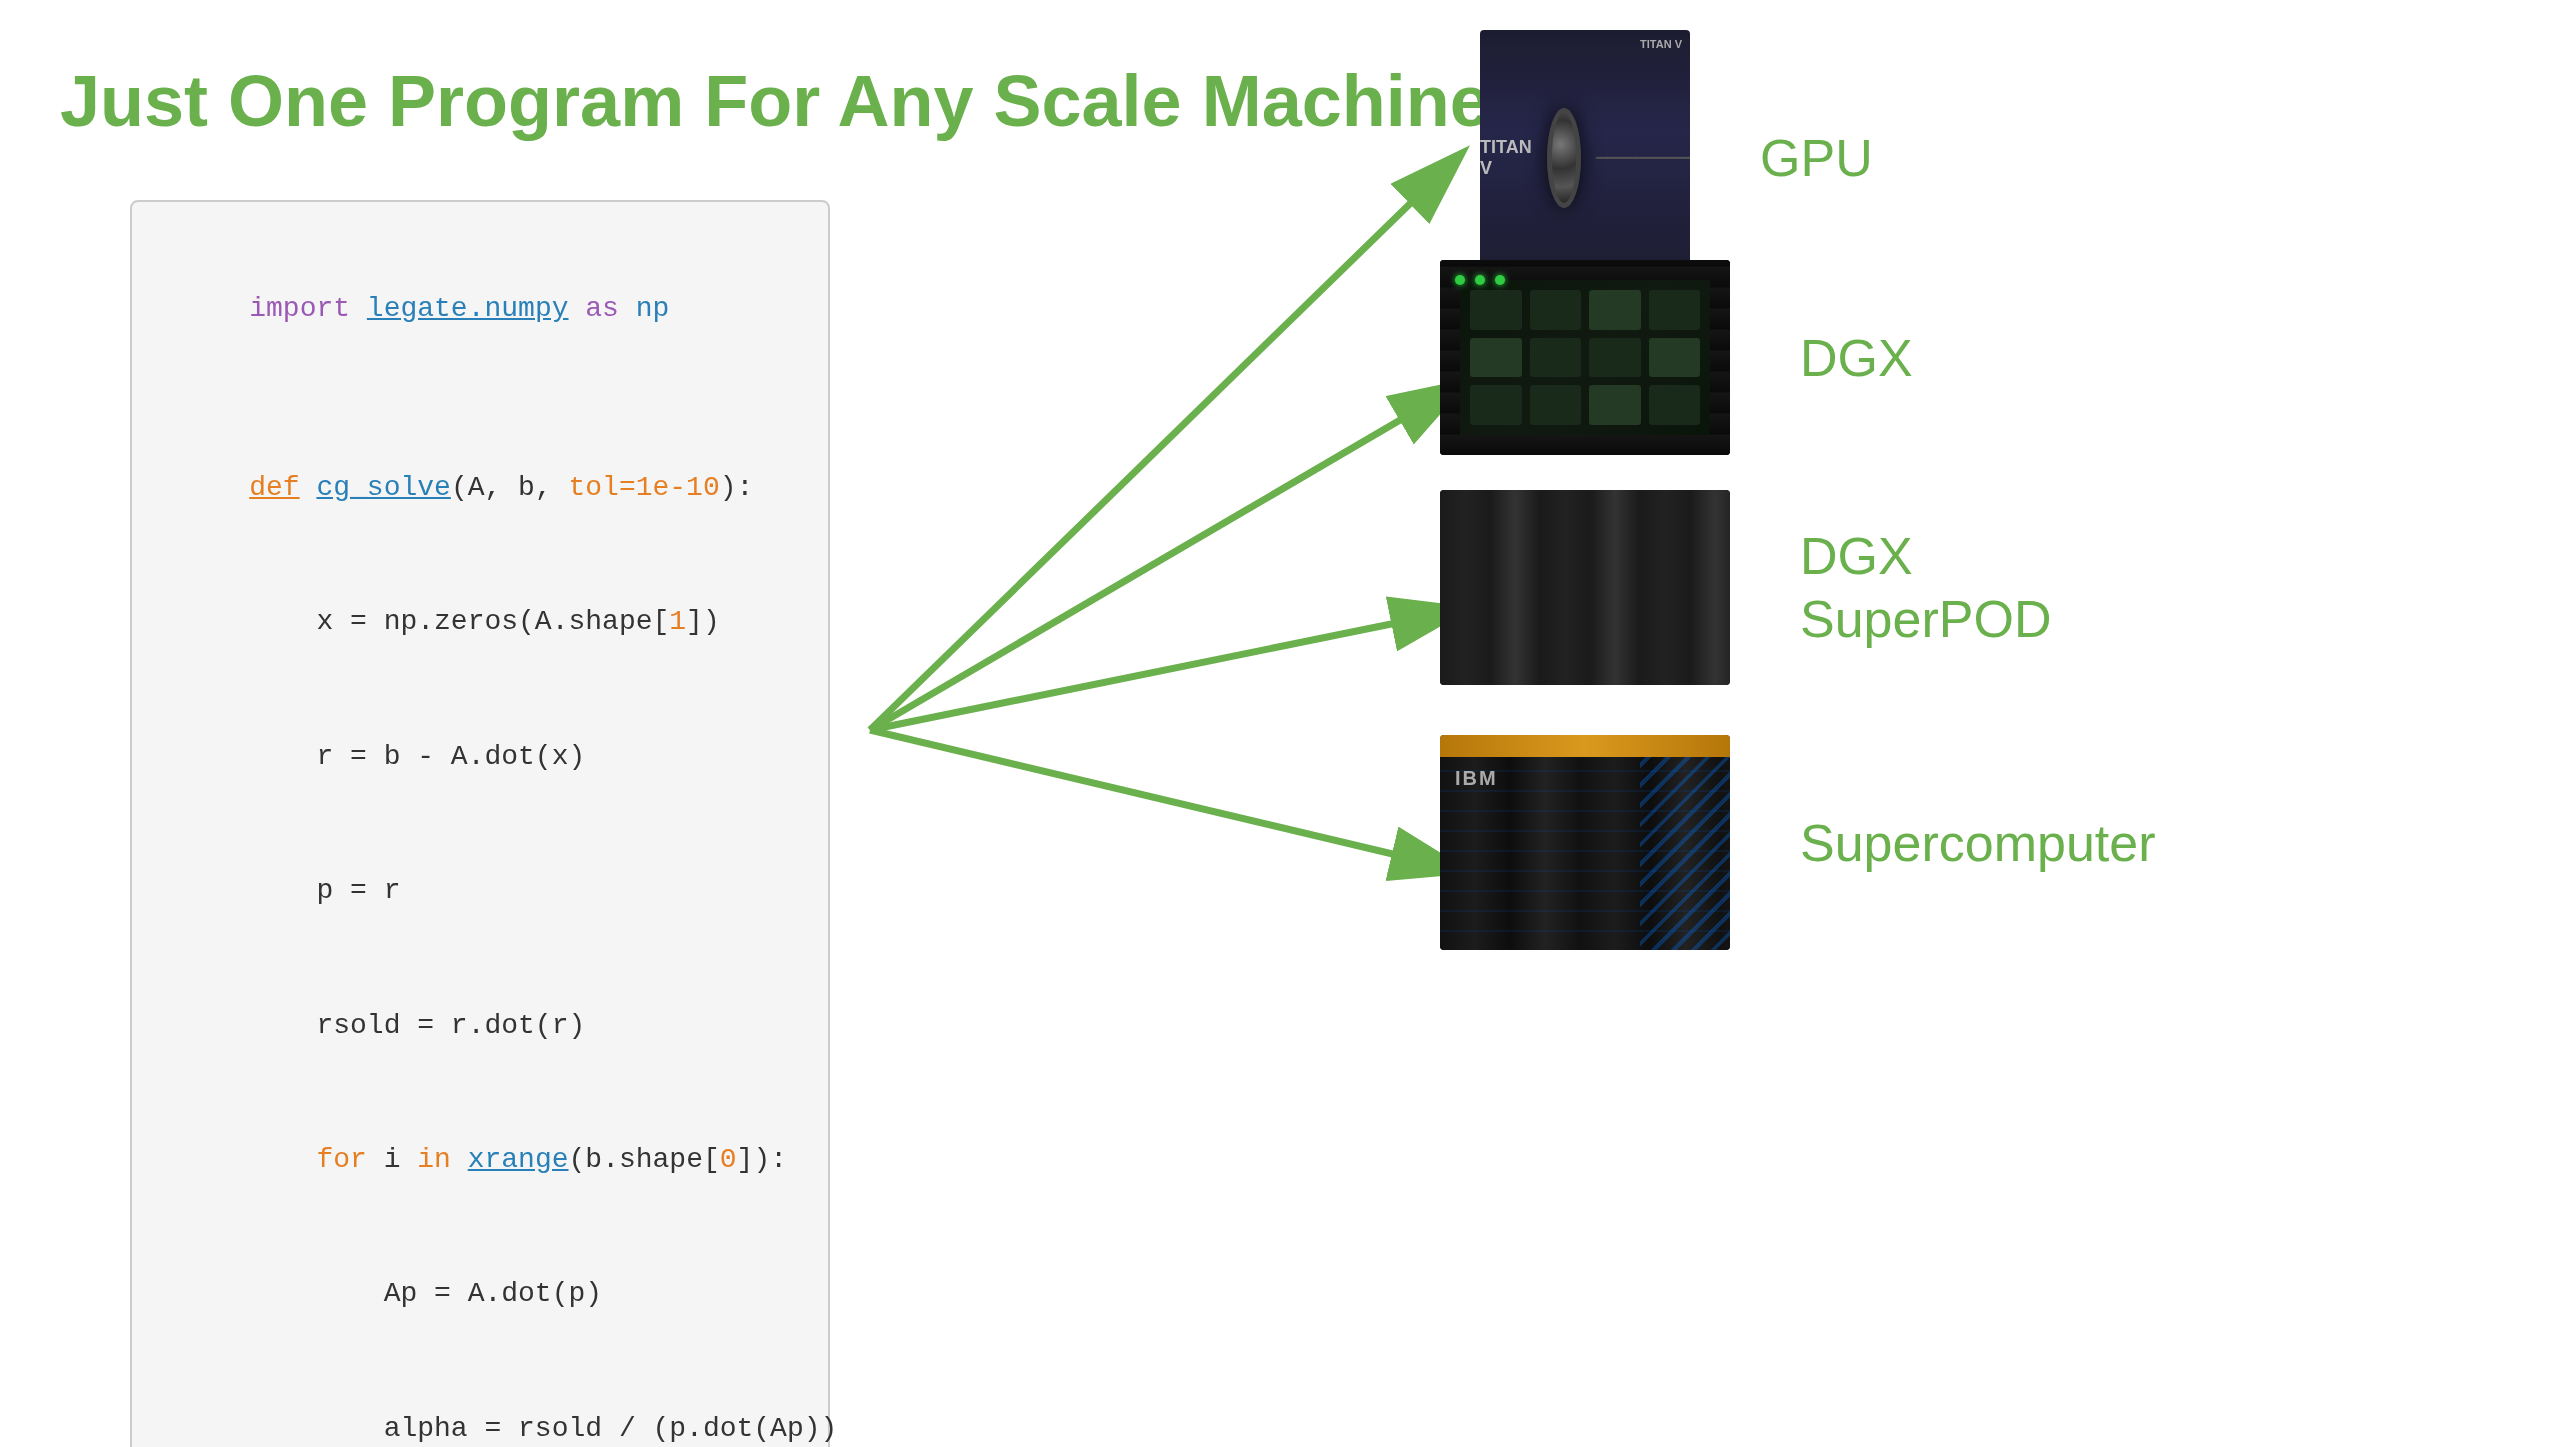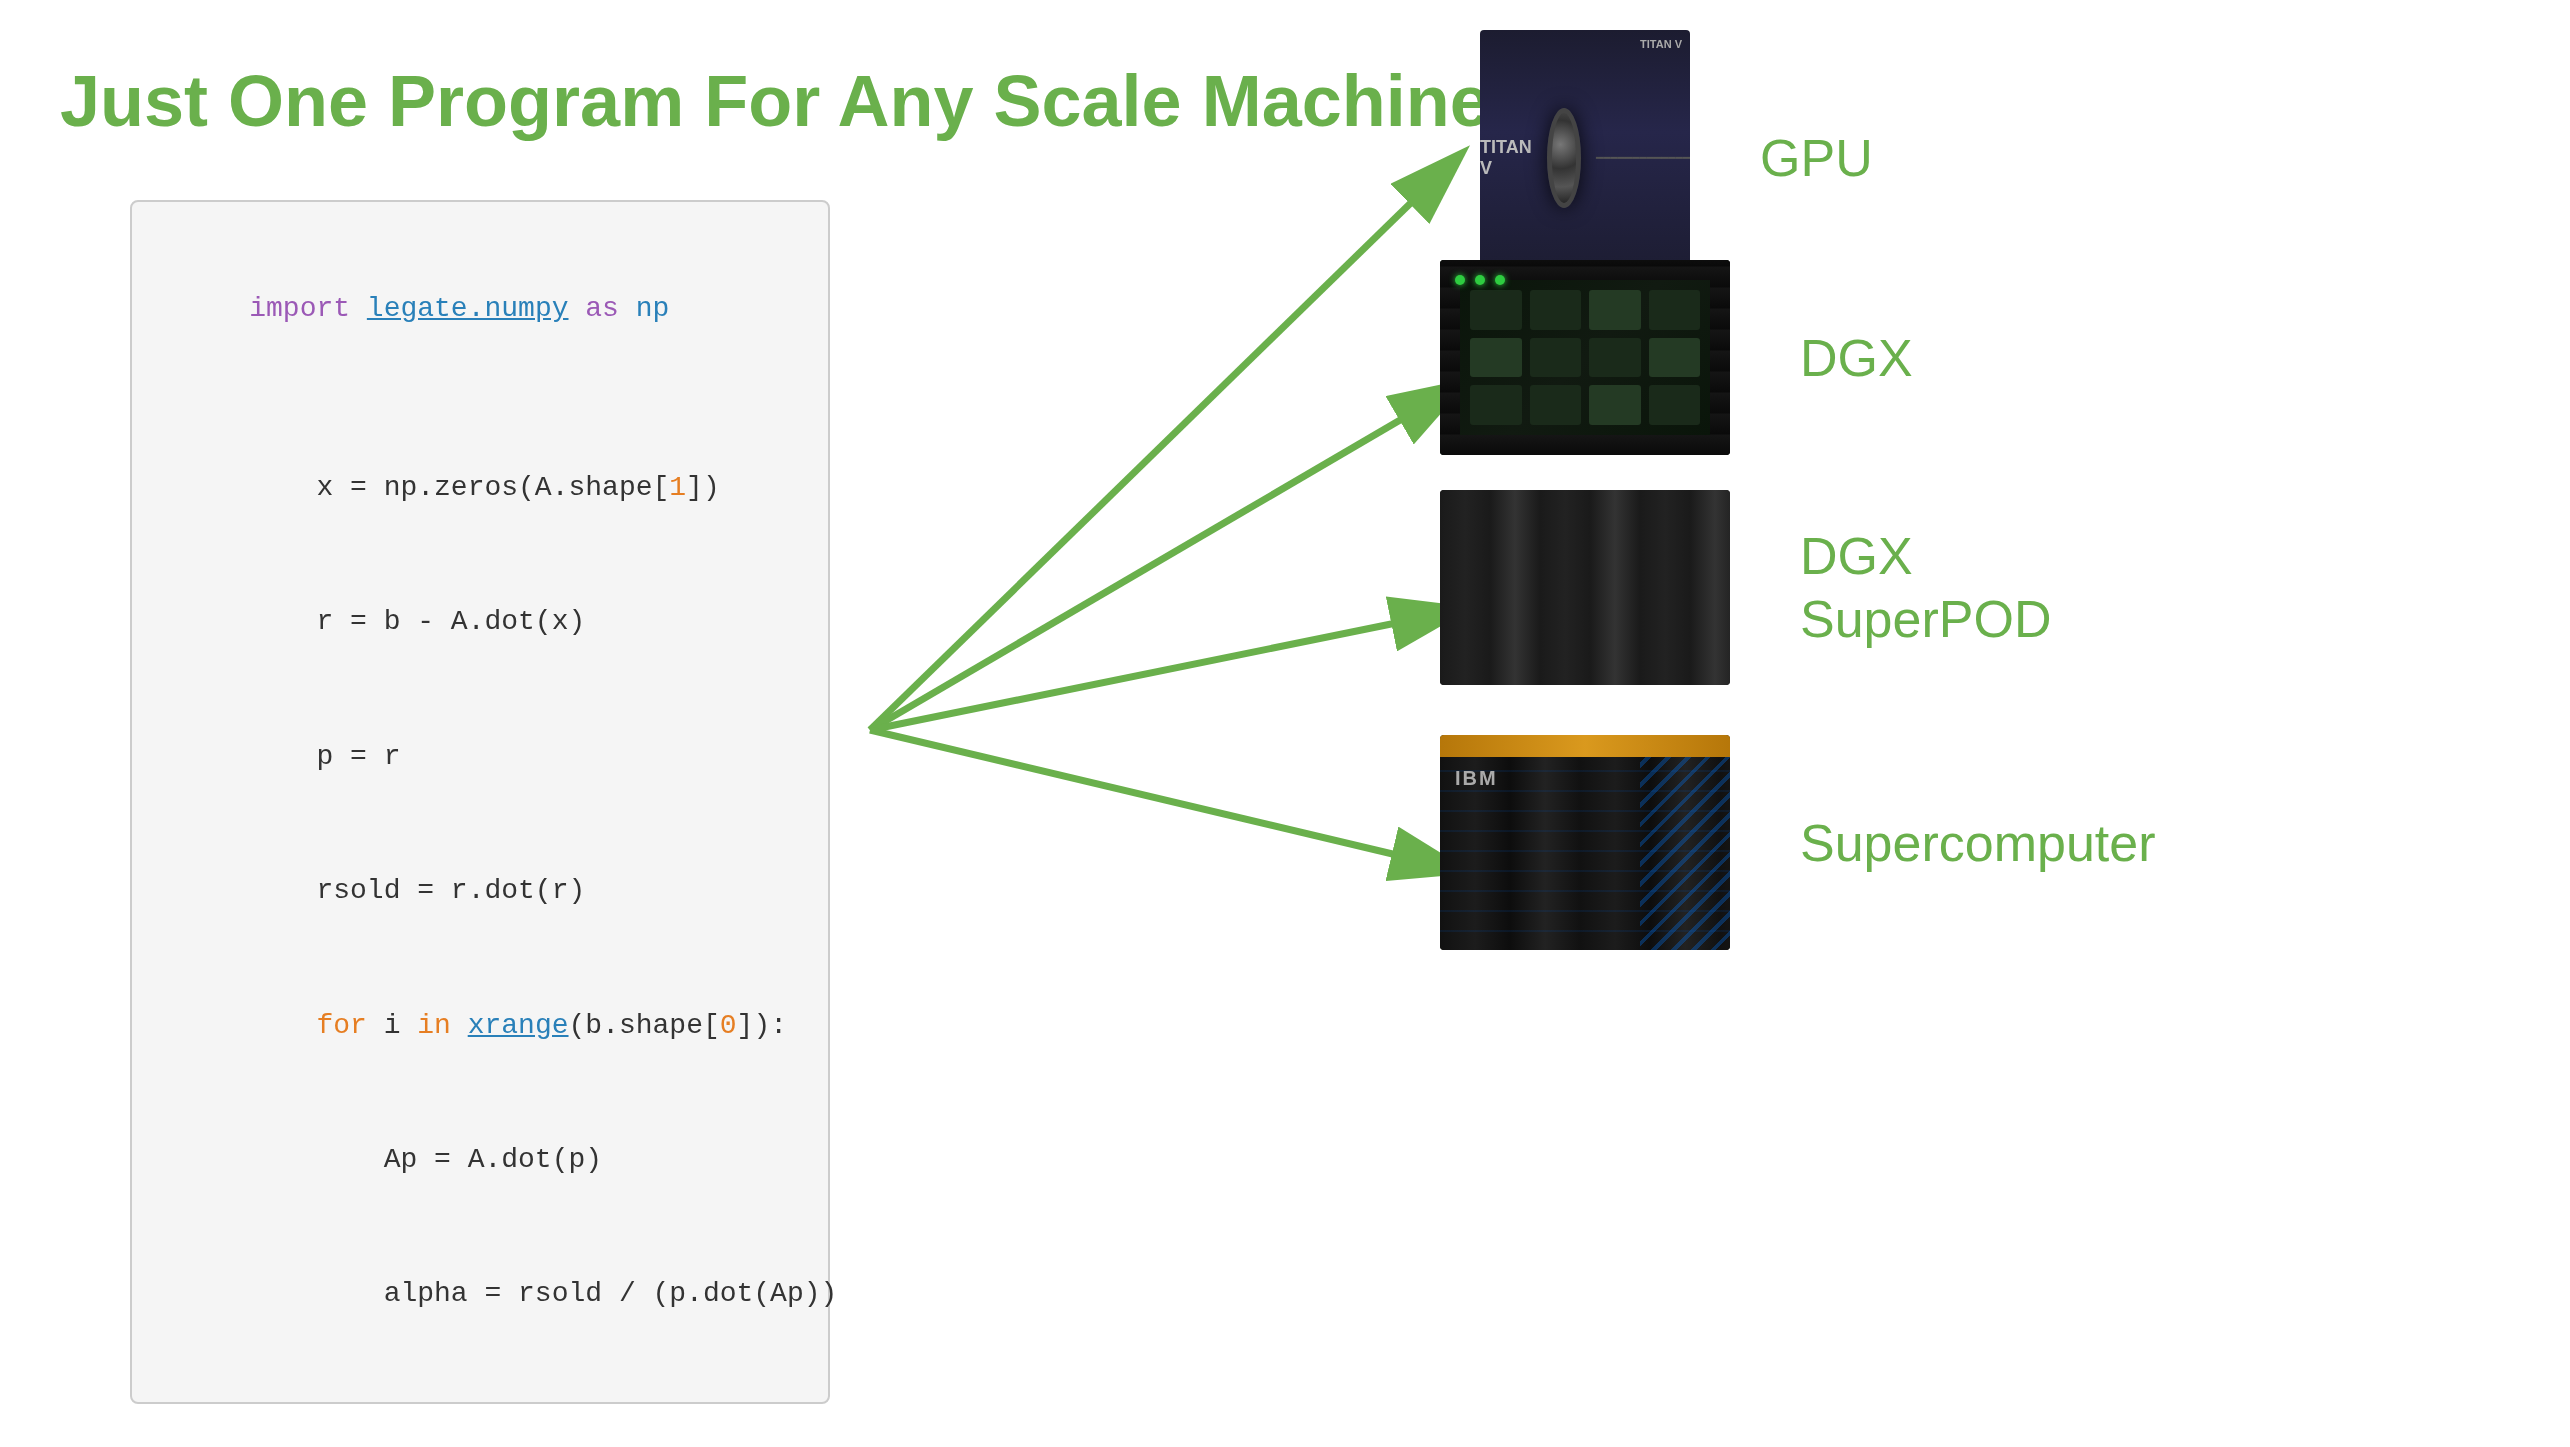--- a/index.html
+++ b/index.html
@@ -128,20 +128,23 @@
 
 <h1 class="page-title">Just One Program For Any Scale Machine</h1>
 
 <div class="code-box">
 
   <span class="code-line">
     <span class="c-purple">import</span> <span class="c-blue c-underline">legate.numpy</span> <span class="c-purple">as</span> <span class="c-blue">np</span>
   </span>
   <span class="code-line">&nbsp;</span>
 
+  <span class="code-line">
+    <span class="c-orange c-underline">def</span> <span class="c-blue c-underline">cg_solve</span><span class="c-black">(A, b, </span><span class="c-orange">tol=1e-10</span><span class="c-black">):</span>
+  </span>
 
   <span class="code-line">
     <span class="c-black">    x = np.zeros(A.shape[</span><span class="c-orange">1</span><span class="c-black">])</span>
   </span>
 
   <span class="code-line">
     <span class="c-black">    r = b - A.dot(x)</span>
   </span>
 
   <span class="code-line">

